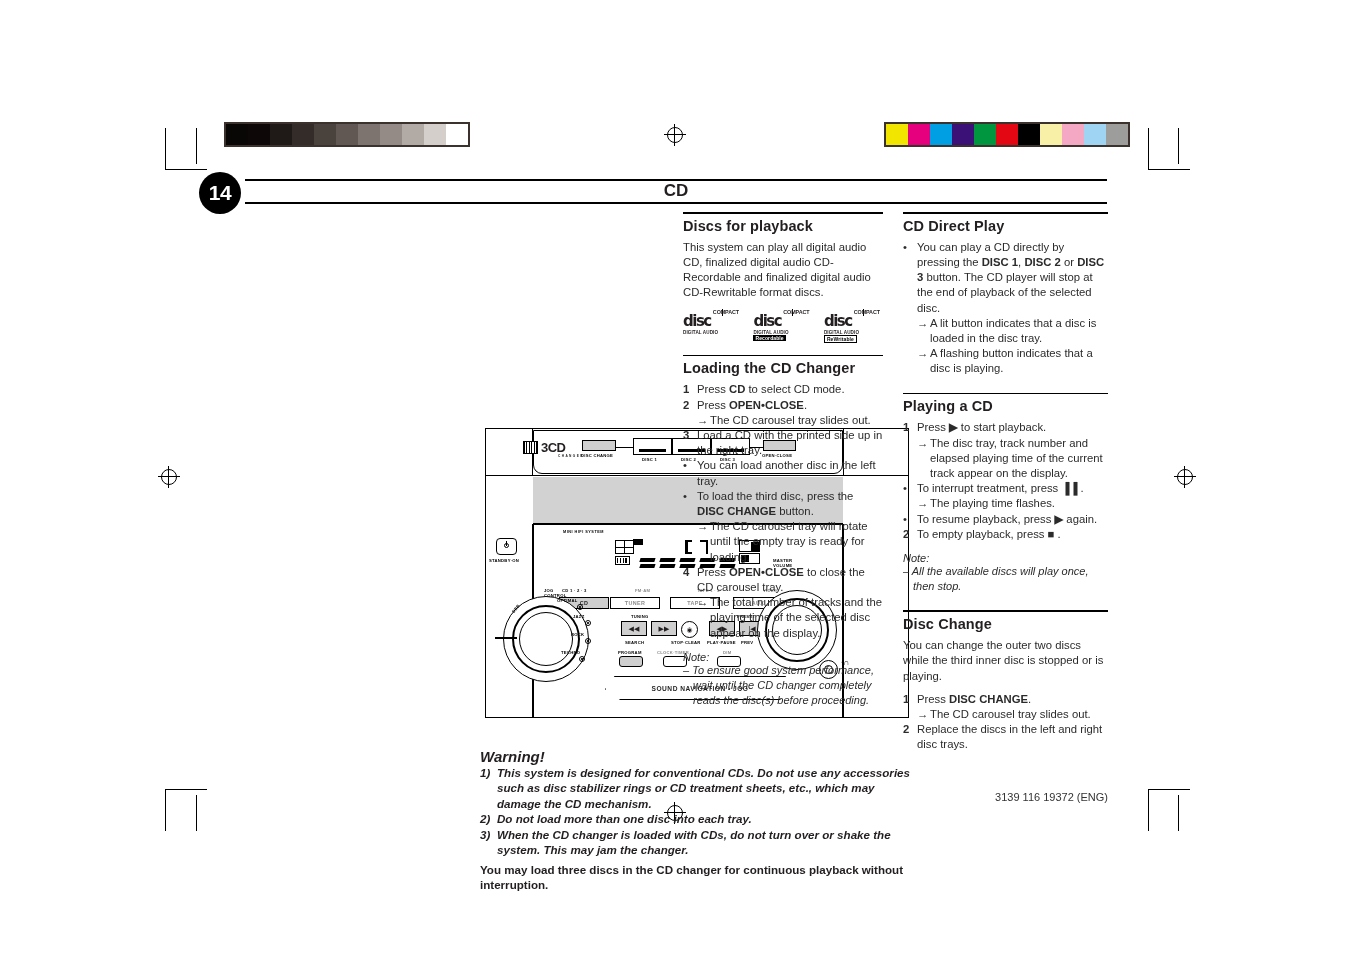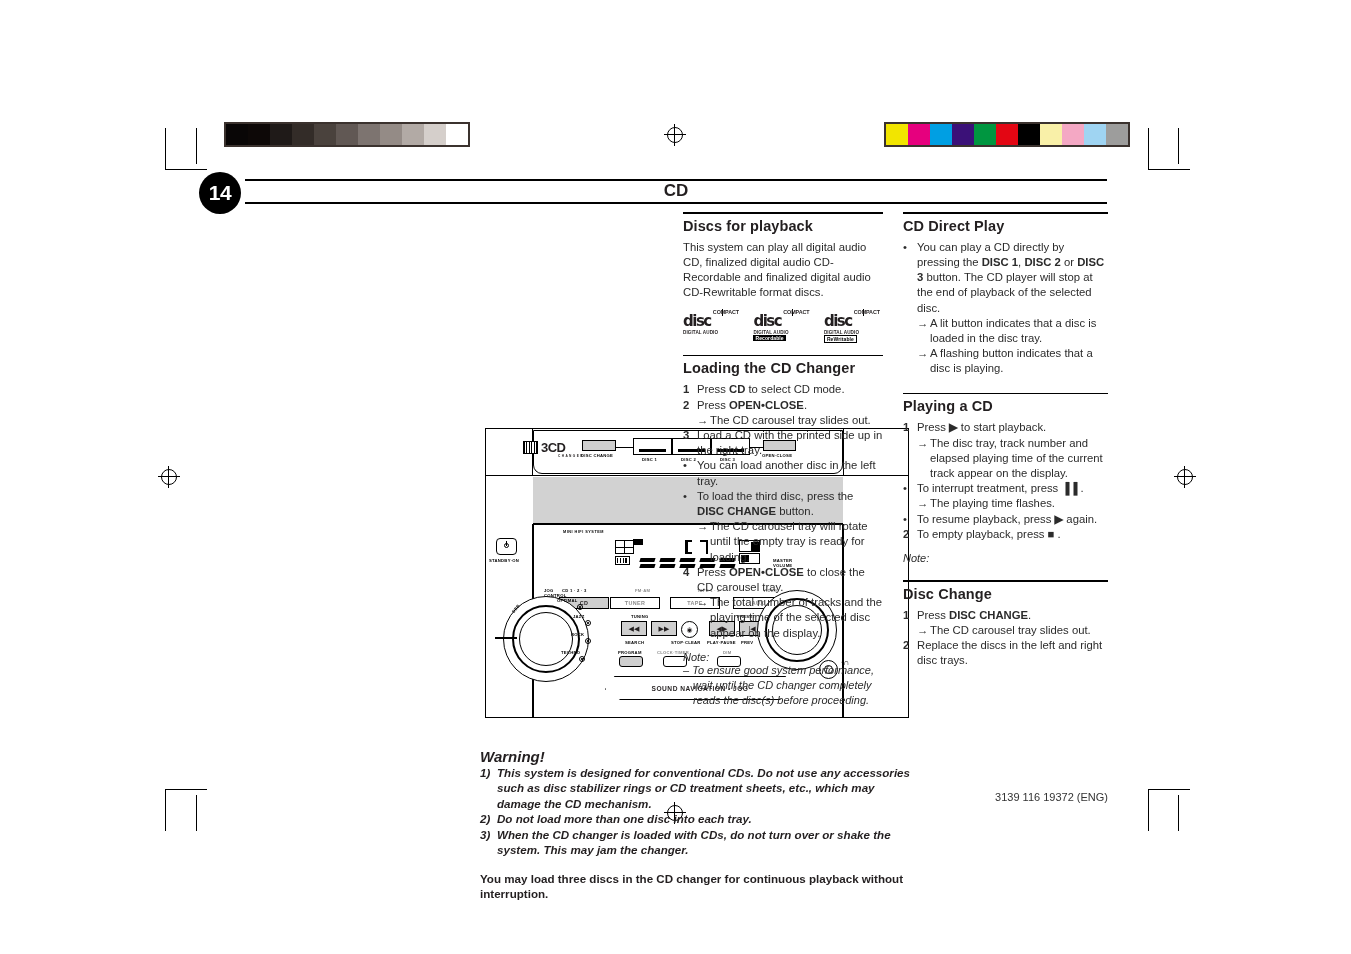--- a/index.html
+++ b/index.html
@@ -49,21 +49,21 @@
   .sub .ar{flex:0 0 13px;}
   .sub .tx{flex:1;}
   .ind{margin-left:14px;}
 
   
   #warning{position:absolute;left:240px;top:537px;width:432px;}
   #warning .w-title{font-size:15px;font-weight:bold;font-style:italic;line-height:15.5px;}
   .w-li{display:flex;font-size:11.6px;font-weight:bold;font-style:italic;line-height:15.5px;}
   .w-li .mk{flex:0 0 17px;}
   .w-li .tx{flex:1;}
-  #warn-foot{margin-top:13px;font-size:11.6px;font-weight:bold;line-height:15.5px;}
+  #warn-foot{margin-top:4px;font-size:11.6px;font-weight:bold;line-height:15.5px;}
 
   
   #footer{position:absolute;left:903px;top:791px;width:205px;text-align:right;font-size:11px;color:#333;}
 
   
   #illus{position:absolute;left:245px;top:216px;width:424px;height:290px;}
   #illus .ln{position:absolute;background:#000;}
   #illus .bx{position:absolute;border:1px solid #000;box-sizing:border-box;}
   #illus .lbl{position:absolute;font-size:4.2px;font-weight:bold;letter-spacing:.25px;color:#000;white-space:nowrap;}
   .btn-gray{position:absolute;background:#cfcfcf;border:1px solid #000;box-sizing:border-box;}
@@ -453,23 +453,25 @@
         <div class="li">
           <span class="mk plain">•</span>
           <span class="tx"><span>To resume playback, press </span><span class="b">▶</span><span> again.</span></span>
         </div>
         <div class="li">
           <span class="mk">2</span>
           <span class="tx"><span>To empty playback, press </span><span class="b">■</span><span> .</span></span>
         </div>
       </div>
     <div class="note-h">Note:</div>
+    <div class="note-b" style="text-indent:-10px;padding-left:10px;">–  All the available discs will play once, then stop.</div>
 
     <div class="col-rule" style="margin-top:16px;"></div>
     <h2 class="sec">Disc Change</h2>
+    <p class="body">You can change the outer two discs while the third inner disc is stopped or is playing.</p>
     <div>
         <div class="li">
           <span class="mk">1</span>
           <span class="tx"><span>Press </span><span class="b">DISC CHANGE</span><span>.</span></span>
         </div>
         <div class="sub">
           <span class="ar">→</span>
           <span class="tx">The CD carousel tray slides out.</span>
         </div>
         <div class="li">

